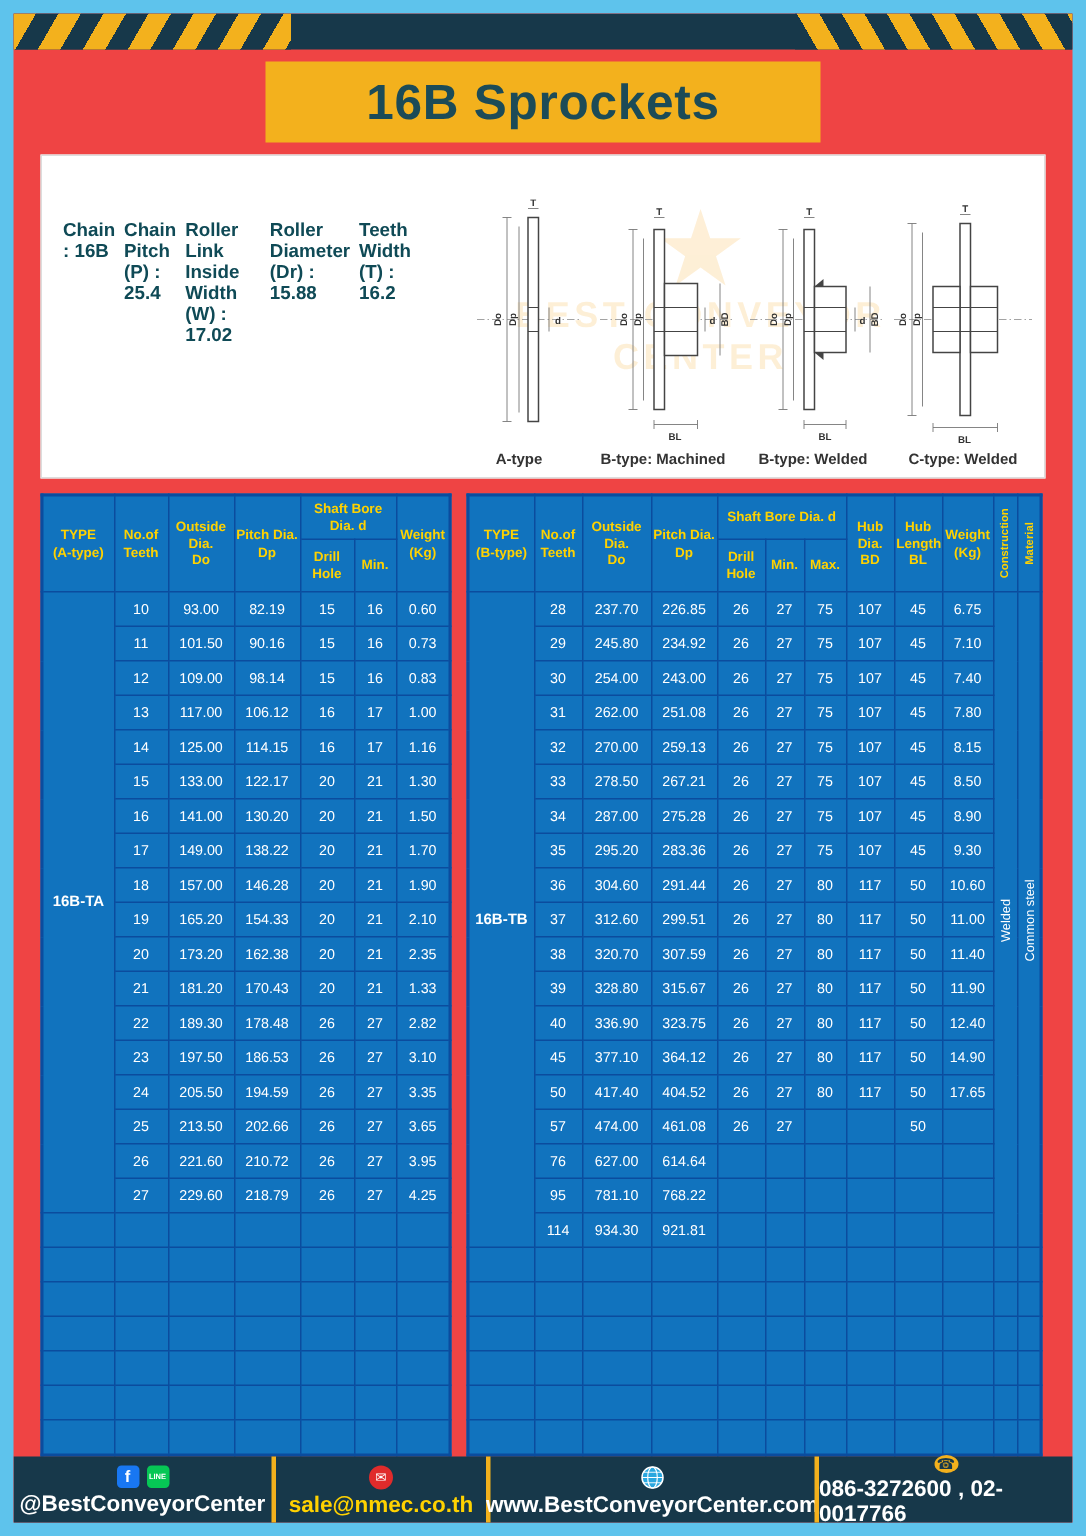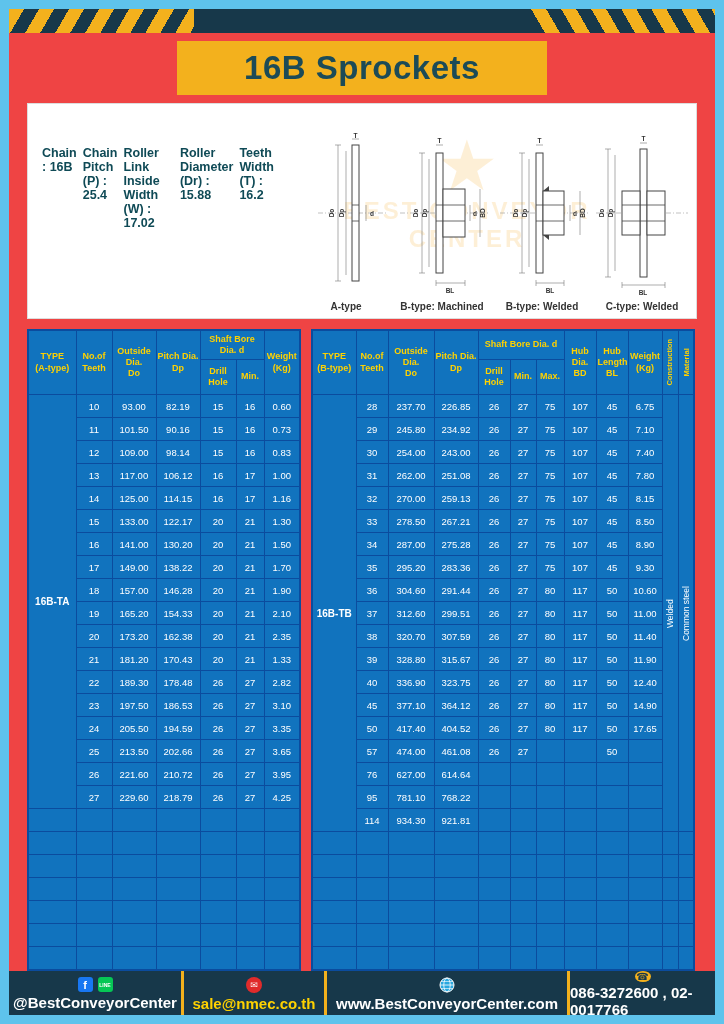--- a/index.html
+++ b/index.html
@@ -43,21 +43,21 @@
   thead th{color:#FFD200;font-size:9px;font-weight:bold;white-space:pre-line;line-height:1.25;padding:2px 1px;}
   thead tr:first-child th{height:24px;}
   thead tr:last-child th{height:30px;}
   .type-cell{font-size:10px;font-weight:bold;color:#fff;}
   .vtext{writing-mode:vertical-rl;transform:rotate(180deg);font-size:8.5px;color:#fff;}
   .vhead{writing-mode:vertical-rl;transform:rotate(180deg);font-size:7.5px;white-space:nowrap;}
 
   
   .footer{margin-top:auto;height:46px;background:#17384A;display:flex;align-items:stretch;flex:0 0 auto;}
   .fgroup{display:flex;flex-direction:column;align-items:center;justify-content:center;gap:2px;}
-  .fg1{width:172px;} .fg2{width:140px;} .fg3{width:240px;} .fg4{flex:1;}
+  .fg1{width:172px;} .fg2{width:140px;} .fg3{width:216px;} .fg4{flex:1;}
   .fdiv{width:3px;background:#F3B11D;}
   .icon-row{display:flex;gap:5px;align-items:center;}
   .fb-icon{width:15px;height:15px;border-radius:3px;background:#1877F2;color:#fff;font-size:11px;font-weight:bold;display:flex;align-items:center;justify-content:center;}
   .line-icon{width:15px;height:15px;border-radius:3px;background:#06C755;color:#fff;font-size:5px;font-weight:bold;display:flex;align-items:center;justify-content:center;}
   .mail-icon{width:16px;height:16px;border-radius:50%;background:#E02B2B;color:#fff;font-size:9px;display:flex;align-items:center;justify-content:center;}
   .phone-icon{width:16px;height:16px;border-radius:50%;background:#F3B11D;color:#17384A;font-size:10px;display:flex;align-items:center;justify-content:center;}
   .globe-icon{width:16px;height:16px;}
   .f-label{font-size:15px;font-weight:bold;color:#ffffff;}
   .f-label.yellow{color:#FFD200;}
 </style>

